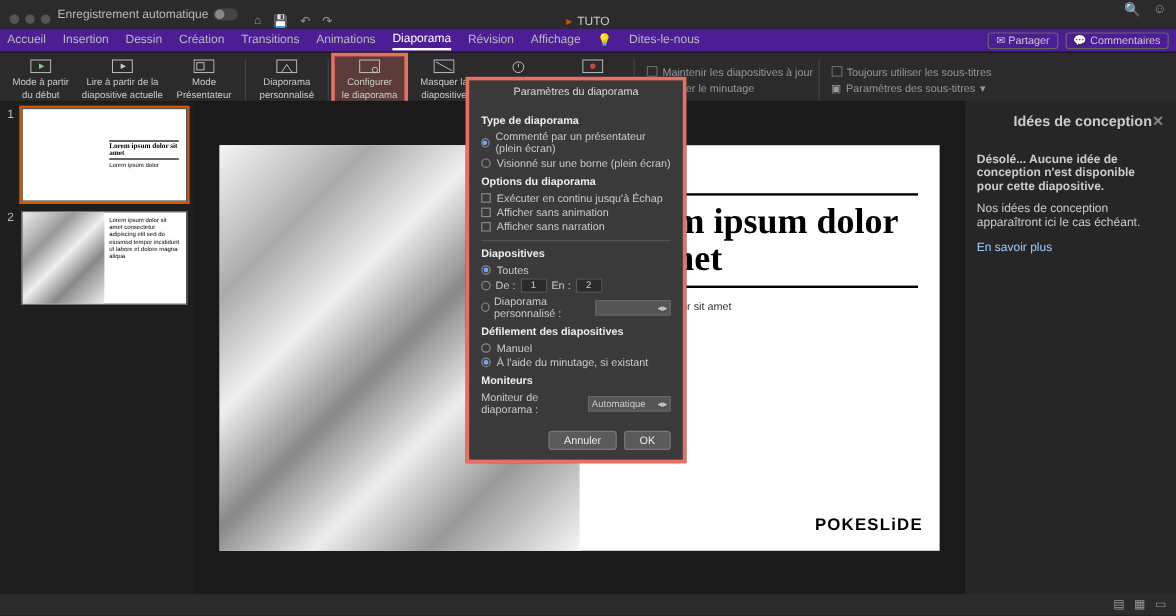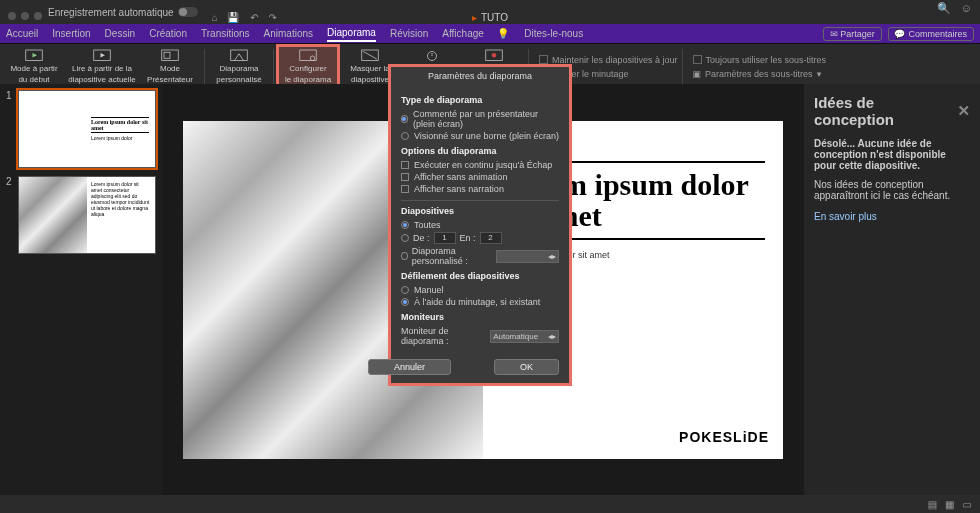--- a/index.html
+++ b/index.html
@@ -35,35 +35,35 @@
 .thumb .txt { width:50%; padding:4px; color:#000; font-size:5px; }
 .thumb .txt .h { font-weight:700; font-size:6px; border-top:1px solid #000; border-bottom:1px solid #000; padding:1px 0; margin-bottom:2px; font-family:Georgia,serif; }
 .canvas { flex:1; background:#1a1a1a; display:flex; align-items:center; justify-content:center; position:relative; }
 .bigslide { width:600px; height:338px; background:#fff; display:flex; position:relative; }
 .bigslide .img { width:50%; background:linear-gradient(135deg,#f5f5f5 0%,#aaa 20%,#f0f0f0 35%,#888 50%,#eee 65%,#999 80%,#f5f5f5 100%); }
 .bigslide .txt { width:50%; padding:40px 18px 10px; color:#000; position:relative; }
 .bigslide .h { font-family:Georgia,serif; font-size:30px; font-weight:700; border-top:2px solid #000; border-bottom:2px solid #000; padding:6px 0; line-height:1.05; }
 .bigslide .p { font-size:9px; color:#333; margin-top:10px; }
 .bigslide .brand { position:absolute; bottom:14px; right:14px; font-size:14px; font-weight:700; letter-spacing:1px;margin-left:16px; }
 .panel { width:176px; background:#262626; padding:10px; font-size:10px; color:#ccc; position:relative; }
-.panel .pt { font-size:15px; font-weight:600; margin-bottom:10px; display:flex; justify-content:flex-end; align-items:center; }
+.panel .pt { font-size:12px; font-weight:600; margin-bottom:20px; display:flex; justify-content:flex-end; align-items:center; }
 .panel .close { color:#888; cursor:pointer; }
 .dialog { position:absolute; top:64px; left:388px; width:184px; background:#3a3a3a; border:3px solid #e76f63; font-size:9px; color:#ccc; z-index:50; }
 .dialog .dtitle { text-align:center; padding:4px; color:#ddd; font-size:9px; }
 .dialog .body { padding:6px 10px; }
 .dialog .sect { font-weight:600; color:#eee; margin:4px 0 3px; font-size:9px; }
 .dialog .opt { display:flex; align-items:center; gap:5px; padding:1px 0; font-size:9px; color:#ccc; }
 .radio { width:8px; height:8px; border-radius:50%; border:1px solid #888; display:flex; align-items:center; justify-content:center; }
 .radio.on::after { content:""; width:4px; height:4px; border-radius:50%; background:#6fa8ff; }
 .cbox { width:8px; height:8px; border:1px solid #888; }
 .dialog .row { display:flex; align-items:center; gap:4px; }
 .numf { width:22px; height:12px; background:#2a2a2a; border:1px solid #555; color:#ccc; font-size:8px; text-align:center; }
 .sel { background:#555; border:1px solid #666; height:13px; width:78px; font-size:8px; color:#ccc; padding:0 2px; display:flex; align-items:center; justify-content:space-between; }
 .dialog .btns { display:flex; justify-content:flex-end; gap:6px; padding:6px 10px 8px; }
-.dbtn { background:#5a5a5a; border:1px solid #777; color:#eee; font-size:9px; padding:2px 25px; border-radius:3px; cursor:pointer;margin-left:37px; }
+.dbtn { background:#5a5a5a; border:1px solid #777; color:#eee; font-size:9px; padding:2px 12px; border-radius:3px; cursor:pointer; }
 .dialog hr { border:none; border-top:1px solid #555; margin:5px 0; }
 .status { position:absolute; bottom:0; left:0; right:0; height:18px; background:#2b2b2b; display:flex; align-items:center; justify-content:flex-end; padding:0 8px; gap:8px; color:#999; }
 .topright { position:absolute; top:2px; right:8px; color:#999; display:flex; gap:10px; font-size:11px; }
 </style>
 </head>
 <body>
 
 <div class="titlebar">
   <div class="traffic">
       <div class="tl"></div>

